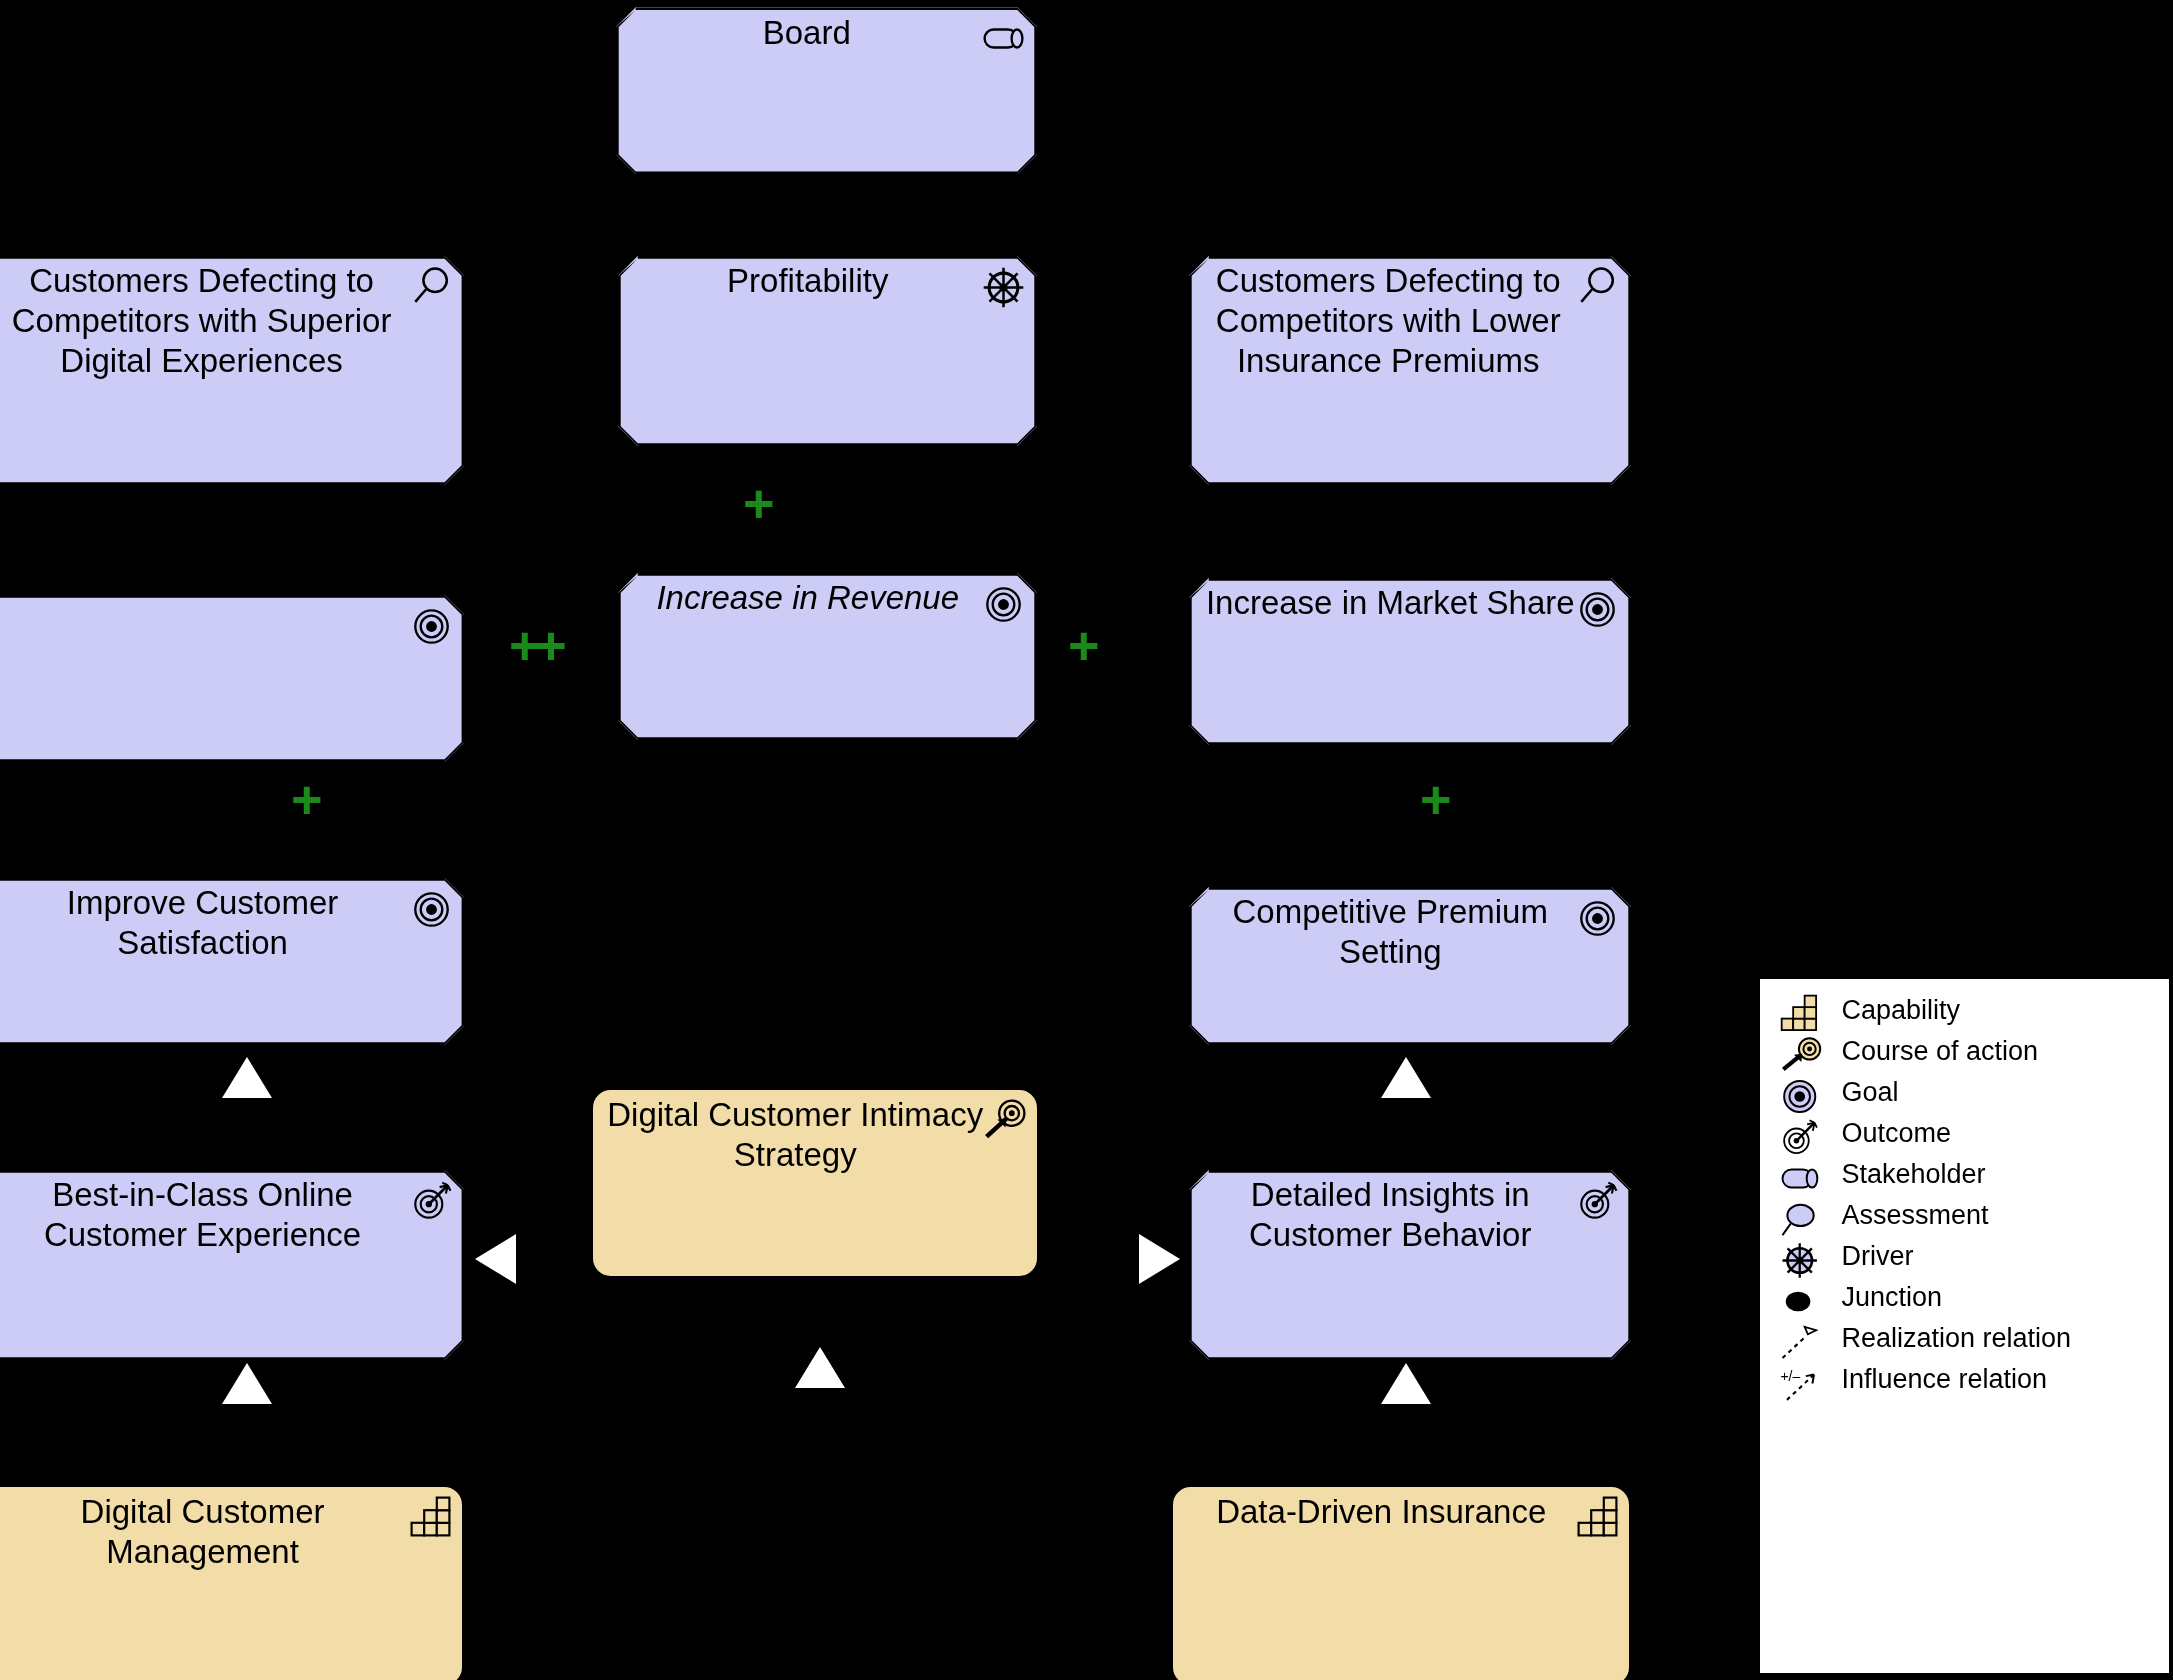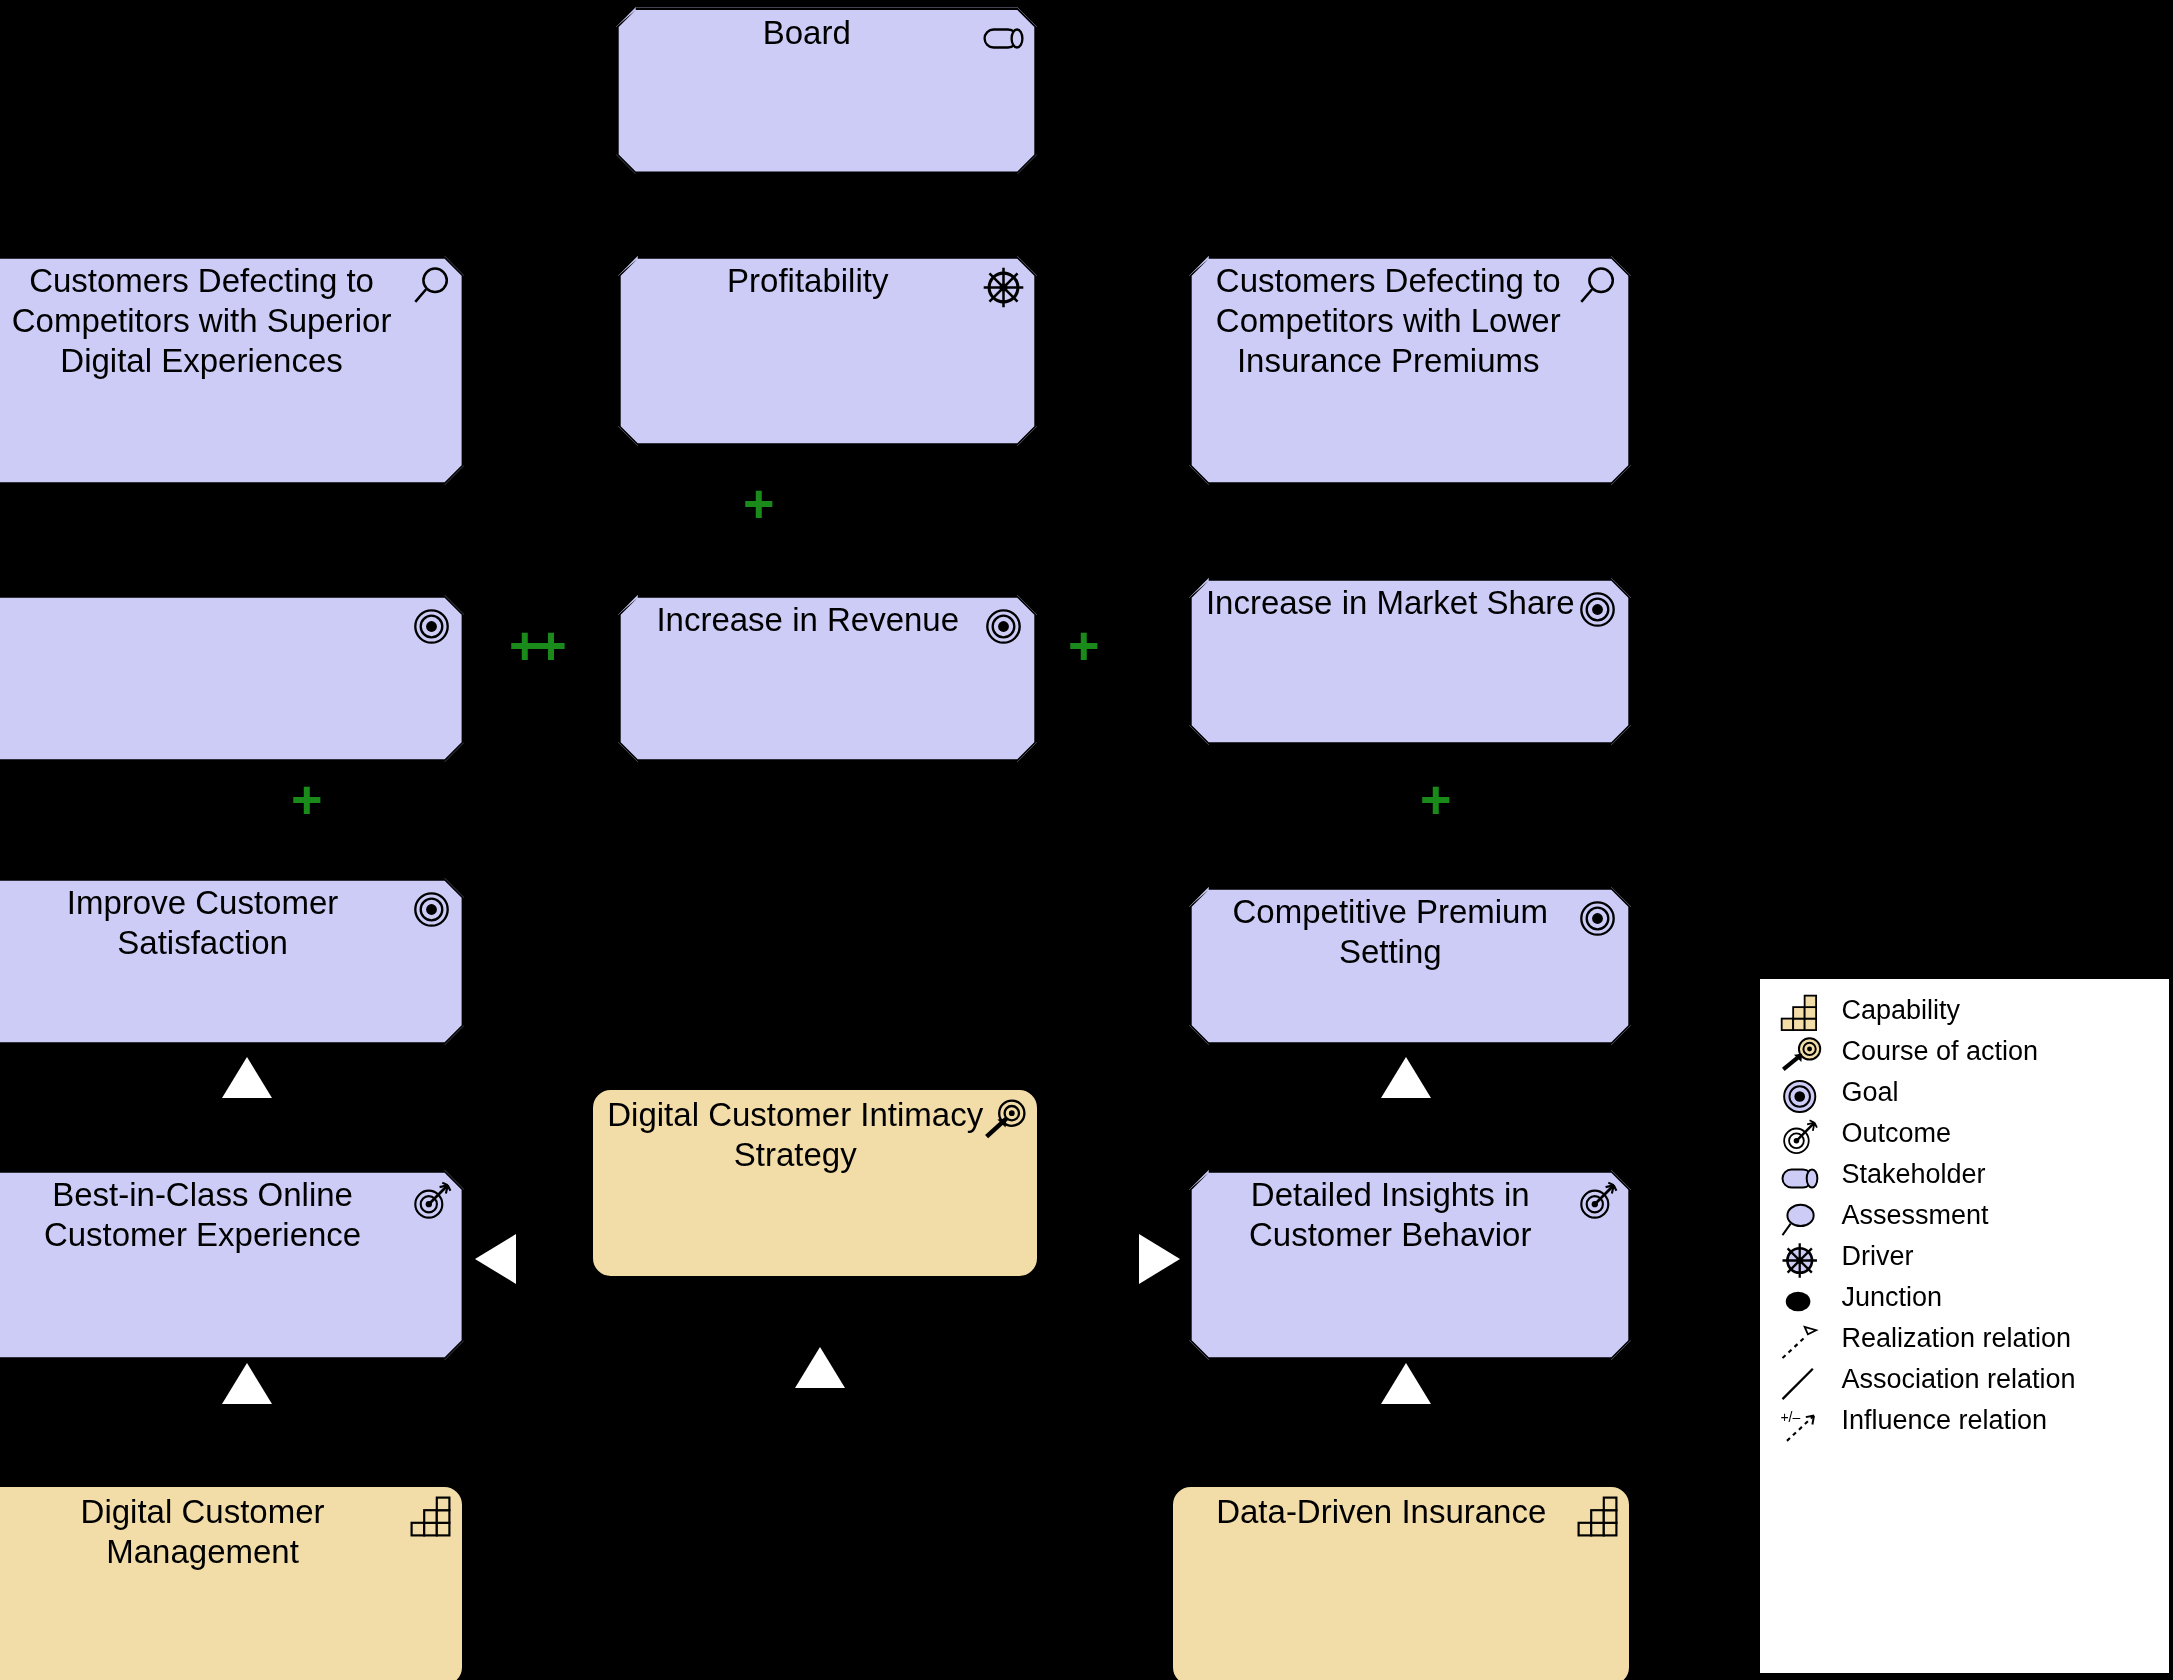--- a/index.html
+++ b/index.html
@@ -131,21 +131,21 @@
   <div class="node motiv" style="left:-19.7px;top:595px;width:484px;height:167px;">
     <span class="ico">
       <svg viewBox="0 0 50 50" width="45" height="45">
         <circle cx="25" cy="25" r="18" fill="none" stroke="#000" stroke-width="2.6"></circle>
         <circle cx="25" cy="25" r="12" fill="none" stroke="#000" stroke-width="2.6"></circle>
         <circle cx="25" cy="25" r="6" fill="#000"></circle>
       </svg>
     </span>
   </div>
 
-  <div class="node motiv" style="left:618px;top:595px;width:419px;height:167px;">
+  <div class="node motiv" style="left:618px;top:573px;width:419px;height:167px;font-style:italic;">
     <span class="label">Increase in Revenue</span>
     <span class="ico">
       <svg viewBox="0 0 50 50" width="45" height="45">
         <circle cx="25" cy="25" r="18" fill="none" stroke="#000" stroke-width="2.6"></circle>
         <circle cx="25" cy="25" r="12" fill="none" stroke="#000" stroke-width="2.6"></circle>
         <circle cx="25" cy="25" r="6" fill="#000"></circle>
       </svg>
     </span>
   </div>
 
@@ -374,28 +374,20 @@
     <div class="leg-row">
       <span class="leg-ico">
         <svg viewBox="0 0 56 50" width="52" height="41">
           <line x1="3" y1="44" x2="32" y2="17" stroke="#000" stroke-width="2.6" stroke-dasharray="5,5"></line>
           <path d="M34 15 L30 6 L44 10 Z" fill="#fff" stroke="#000" stroke-width="2.2"></path>
         </svg>
       </span>
       <span class="leg-txt">Realization relation</span>
     </div>
 
-    <div class="leg-row">
-      <span class="leg-ico">
-        <svg viewBox="0 0 56 50" width="52" height="41">
-          <line x1="3" y1="44" x2="40" y2="7" stroke="#000" stroke-width="2.8"></line>
-        </svg>
-      </span>
-      <span class="leg-txt">Association relation</span>
-    </div>
 
     <div class="leg-row">
       <span class="leg-ico">
         <svg viewBox="0 0 60 50" width="56" height="41">
           <text x="0" y="22" font-size="17" font-family="Liberation Sans, sans-serif" fill="#000">+/–</text>
           <line x1="8" y1="45" x2="40" y2="15" stroke="#000" stroke-width="2.6" stroke-dasharray="5,5"></line>
           <path d="M41 14 L31 16 M41 14 L39 25" stroke="#000" stroke-width="2.4" fill="none"></path>
         </svg>
       </span>
       <span class="leg-txt">Influence relation</span>

